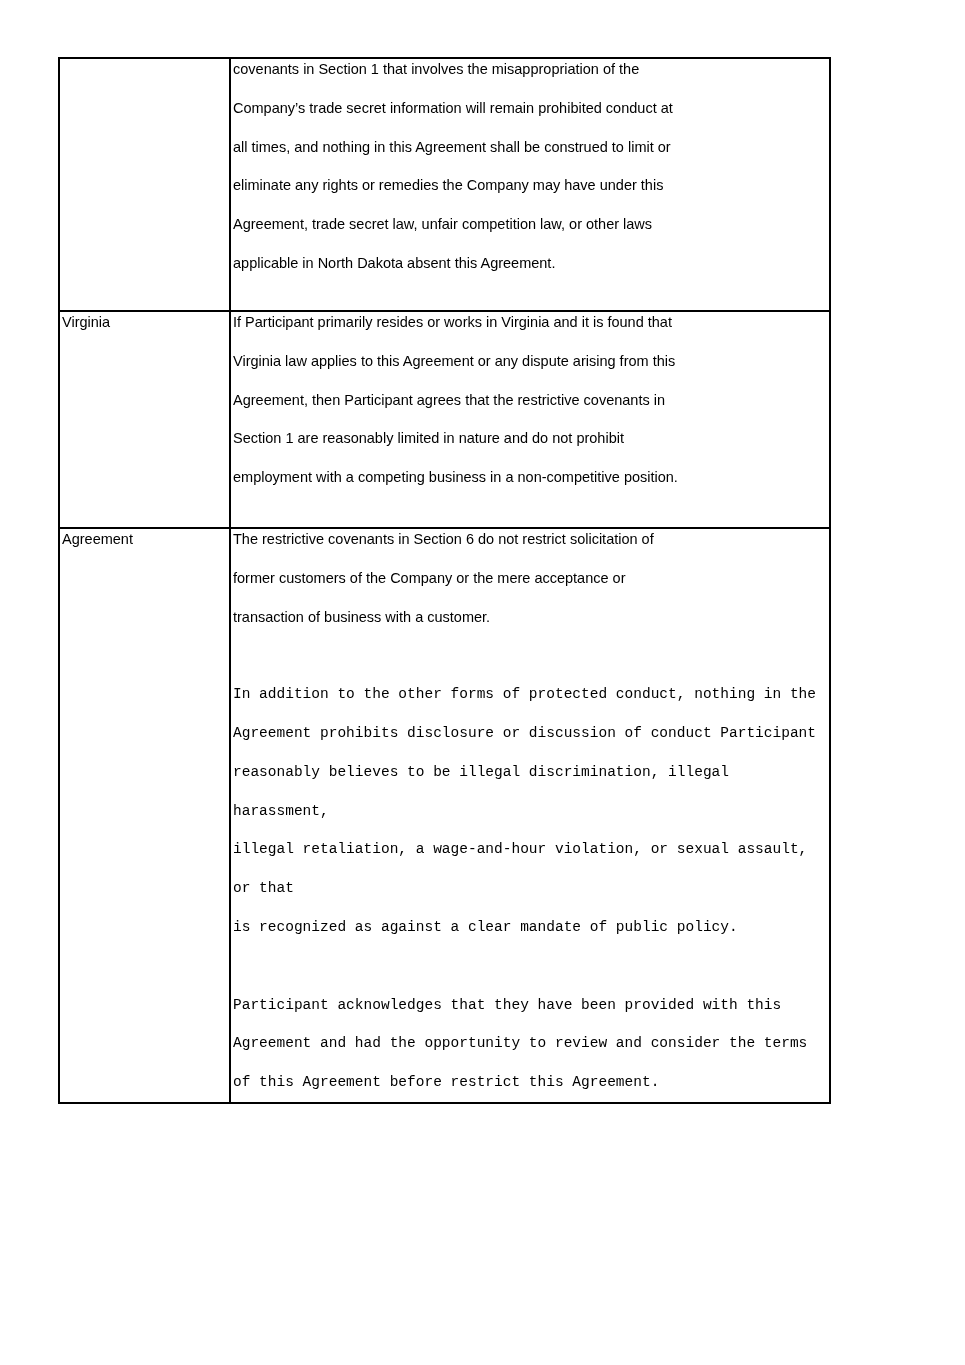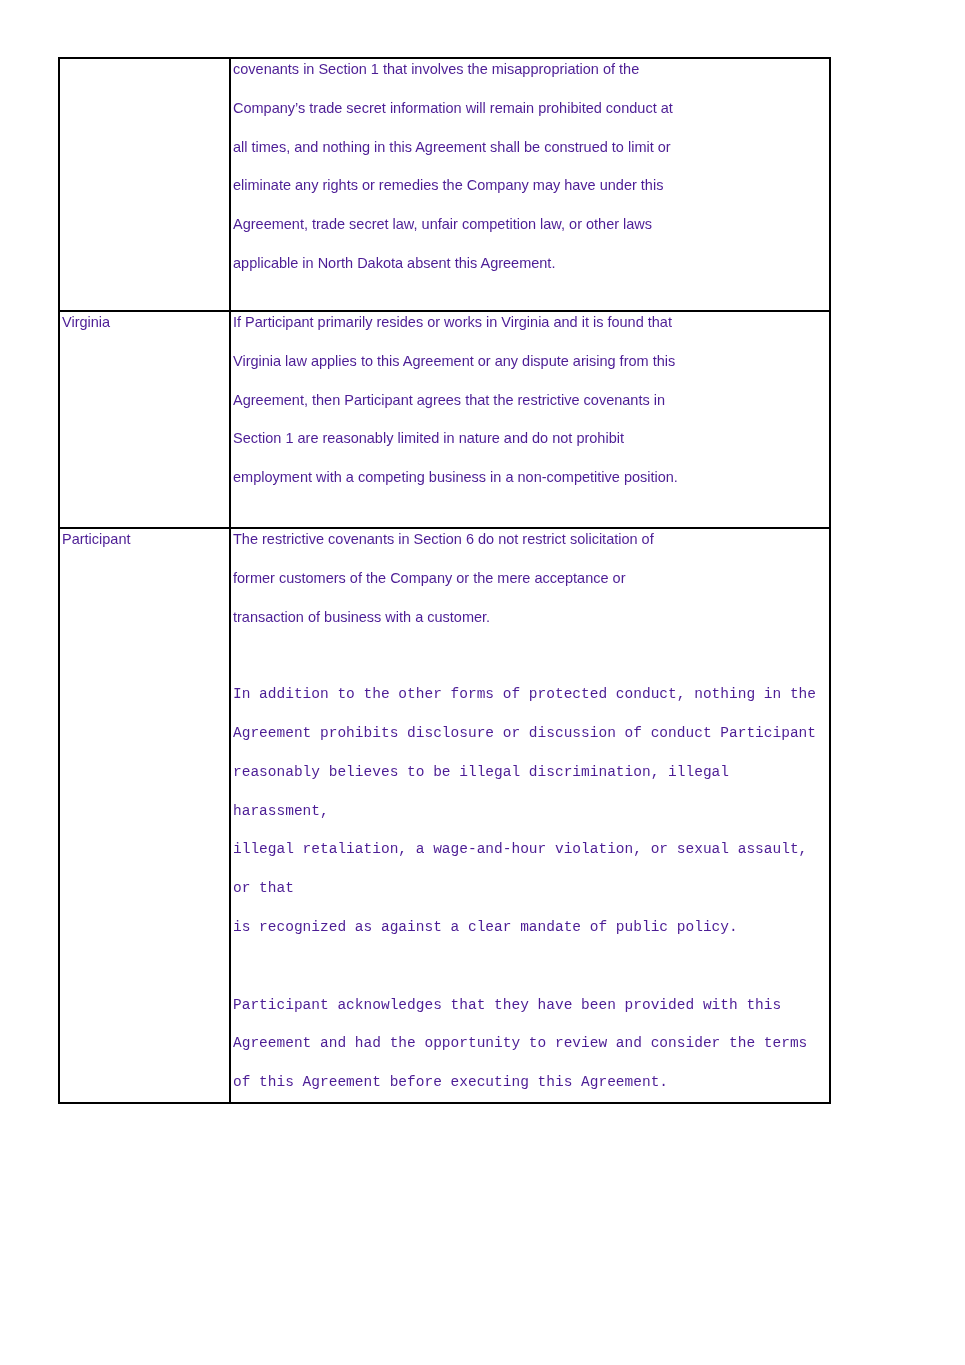--- a/index.html
+++ b/index.html
@@ -40,21 +40,21 @@
   td.provision-col { width: auto; }
 
   tr.row-1 { height: 253px; }
   tr.row-2 { height: 217px; }
   tr.row-3 { height: 526px; }
 
   .cell-inner {
     margin-top: -9px;
     font-size: 14.5px;
     line-height: 38.8px;
-    color: #4c1d95;
+    color: #000000;
   }
   .para {
     white-space: pre-line;
     margin: 0;
   }
   .para + .para {
     margin-top: 38.8px;
     font-family: Liberation Mono, monospace;
   }
   .state-label {
@@ -92,33 +92,33 @@
             <p class="para">If Participant primarily resides or works in Virginia and it is found that
 Virginia law applies to this Agreement or any dispute arising from this
 Agreement, then Participant agrees that the restrictive covenants in
 Section 1 are reasonably limited in nature and do not prohibit
 employment with a competing business in a non-competitive position.</p>
           </div>
         </td>
       </tr>
       <tr class="row-3">
         <td class="state-col">
-          <div class="cell-inner state-label">Participant</div>
+          <div class="cell-inner state-label">Agreement</div>
         </td>
         <td class="provision-col">
           <div class="cell-inner">
             <p class="para">The restrictive covenants in Section 6 do not restrict solicitation of
 former customers of the Company or the mere acceptance or
 transaction of business with a customer.</p>
             <p class="para">In addition to the other forms of protected conduct, nothing in the
 Agreement prohibits disclosure or discussion of conduct Participant
 reasonably believes to be illegal discrimination, illegal harassment,
 illegal retaliation, a wage-and-hour violation, or sexual assault, or that
 is recognized as against a clear mandate of public policy.</p>
             <p class="para">Participant acknowledges that they have been provided with this
 Agreement and had the opportunity to review and consider the terms
-of this Agreement before executing this Agreement.</p>
+of this Agreement before restrict this Agreement.</p>
           </div>
         </td>
       </tr>
     </tbody>
   </table>
 </div>
 
 </body></html>

